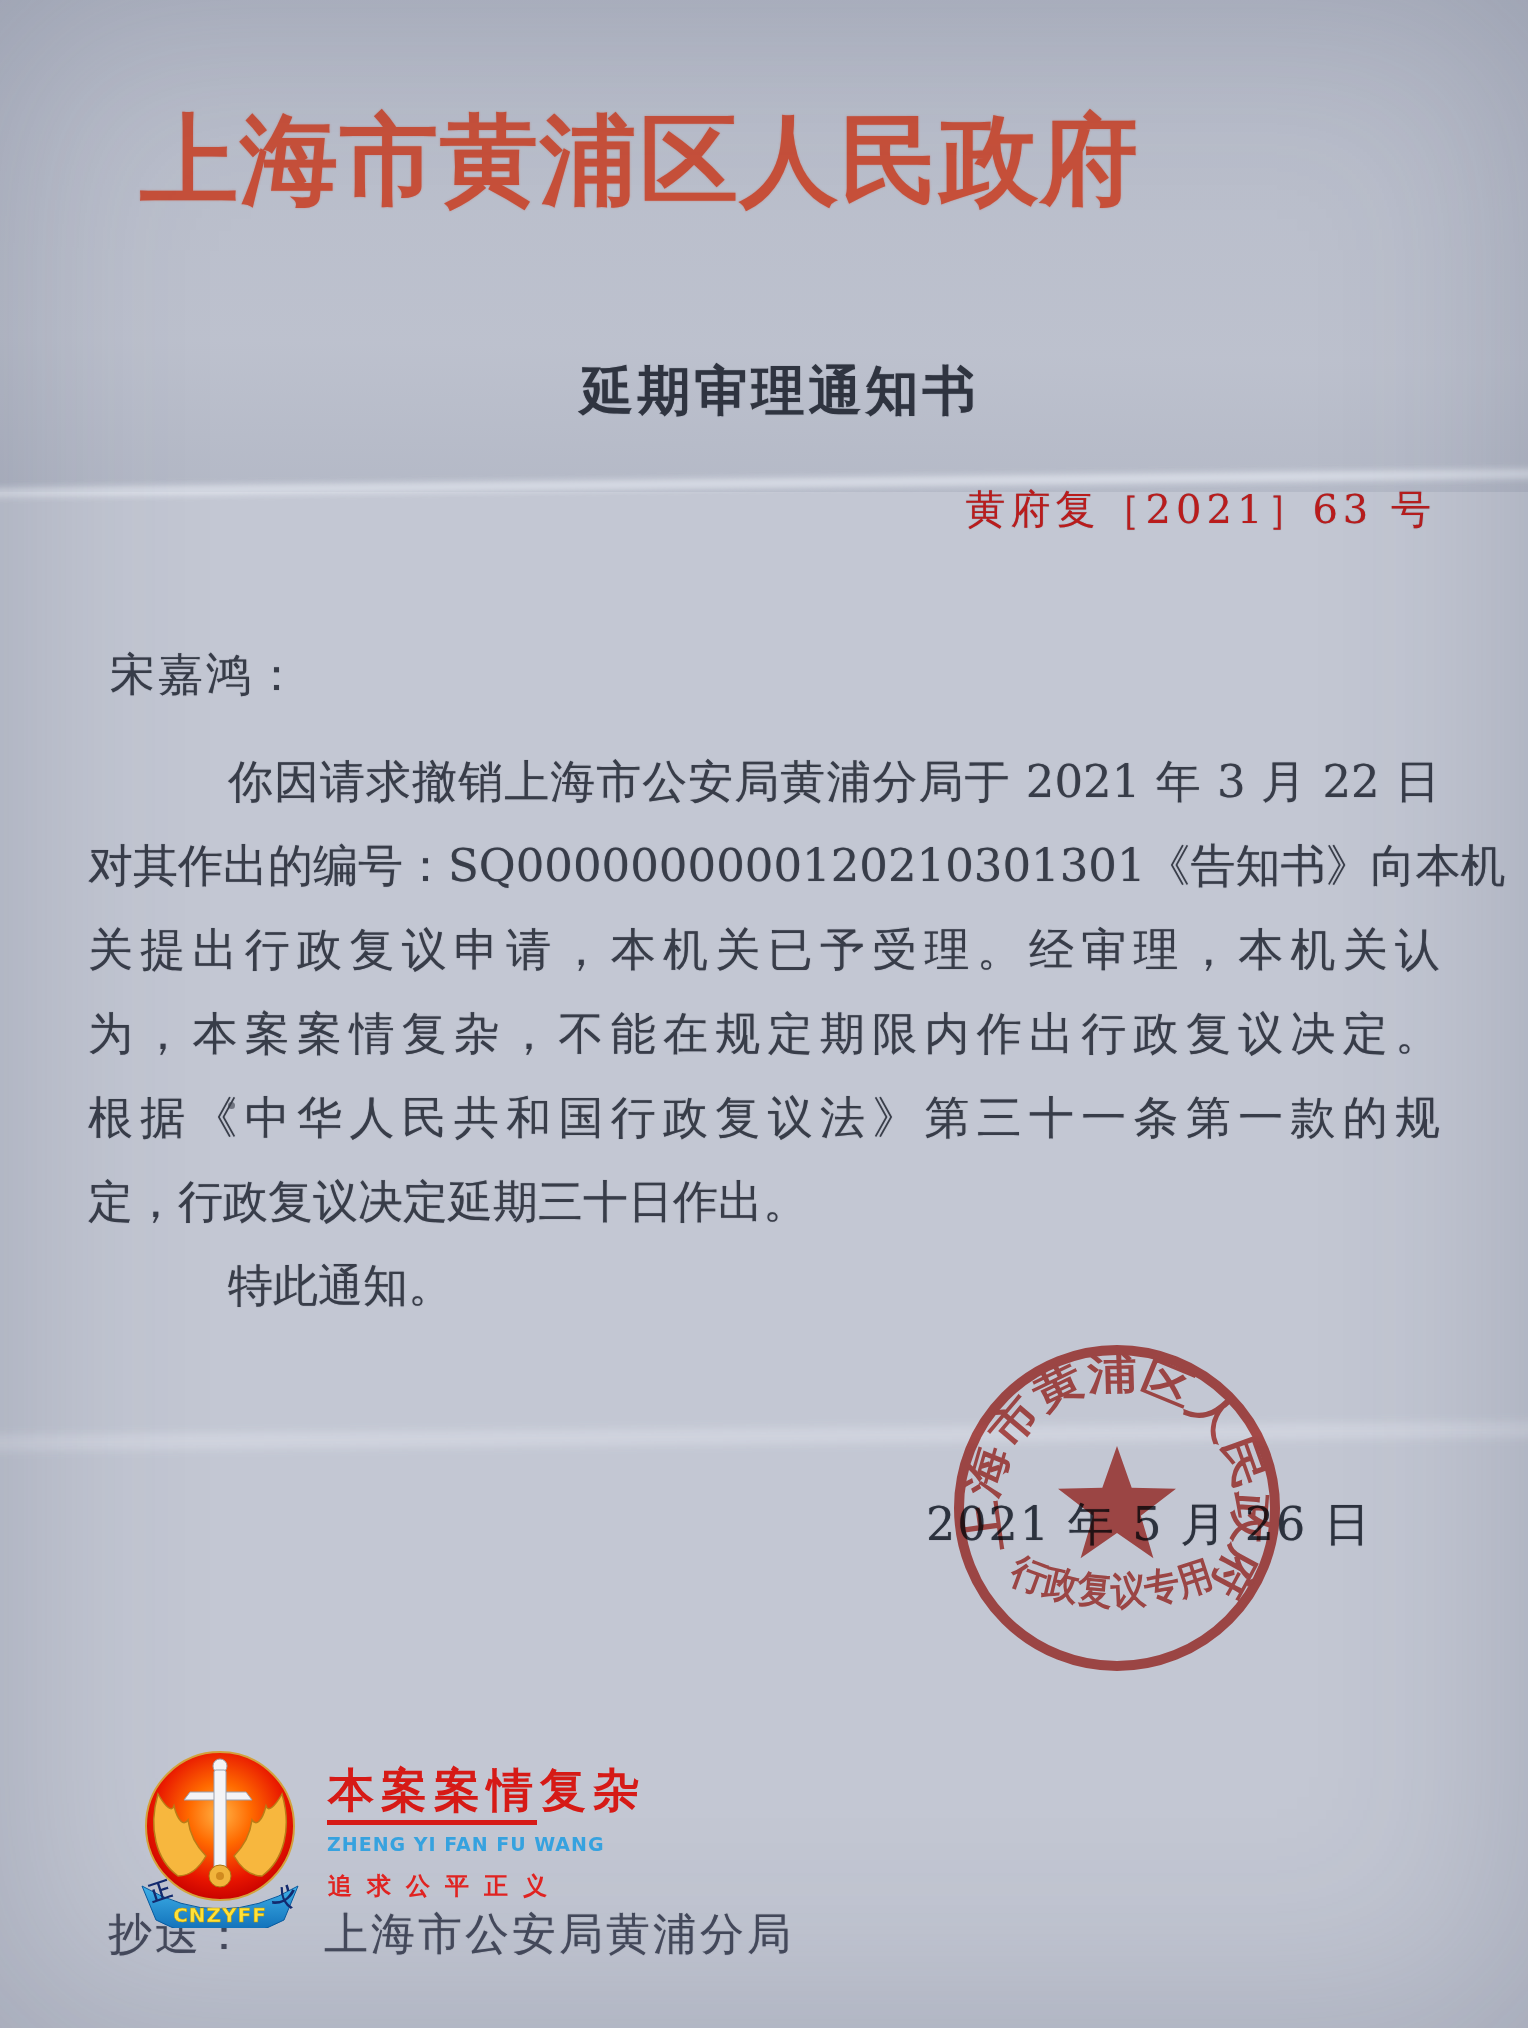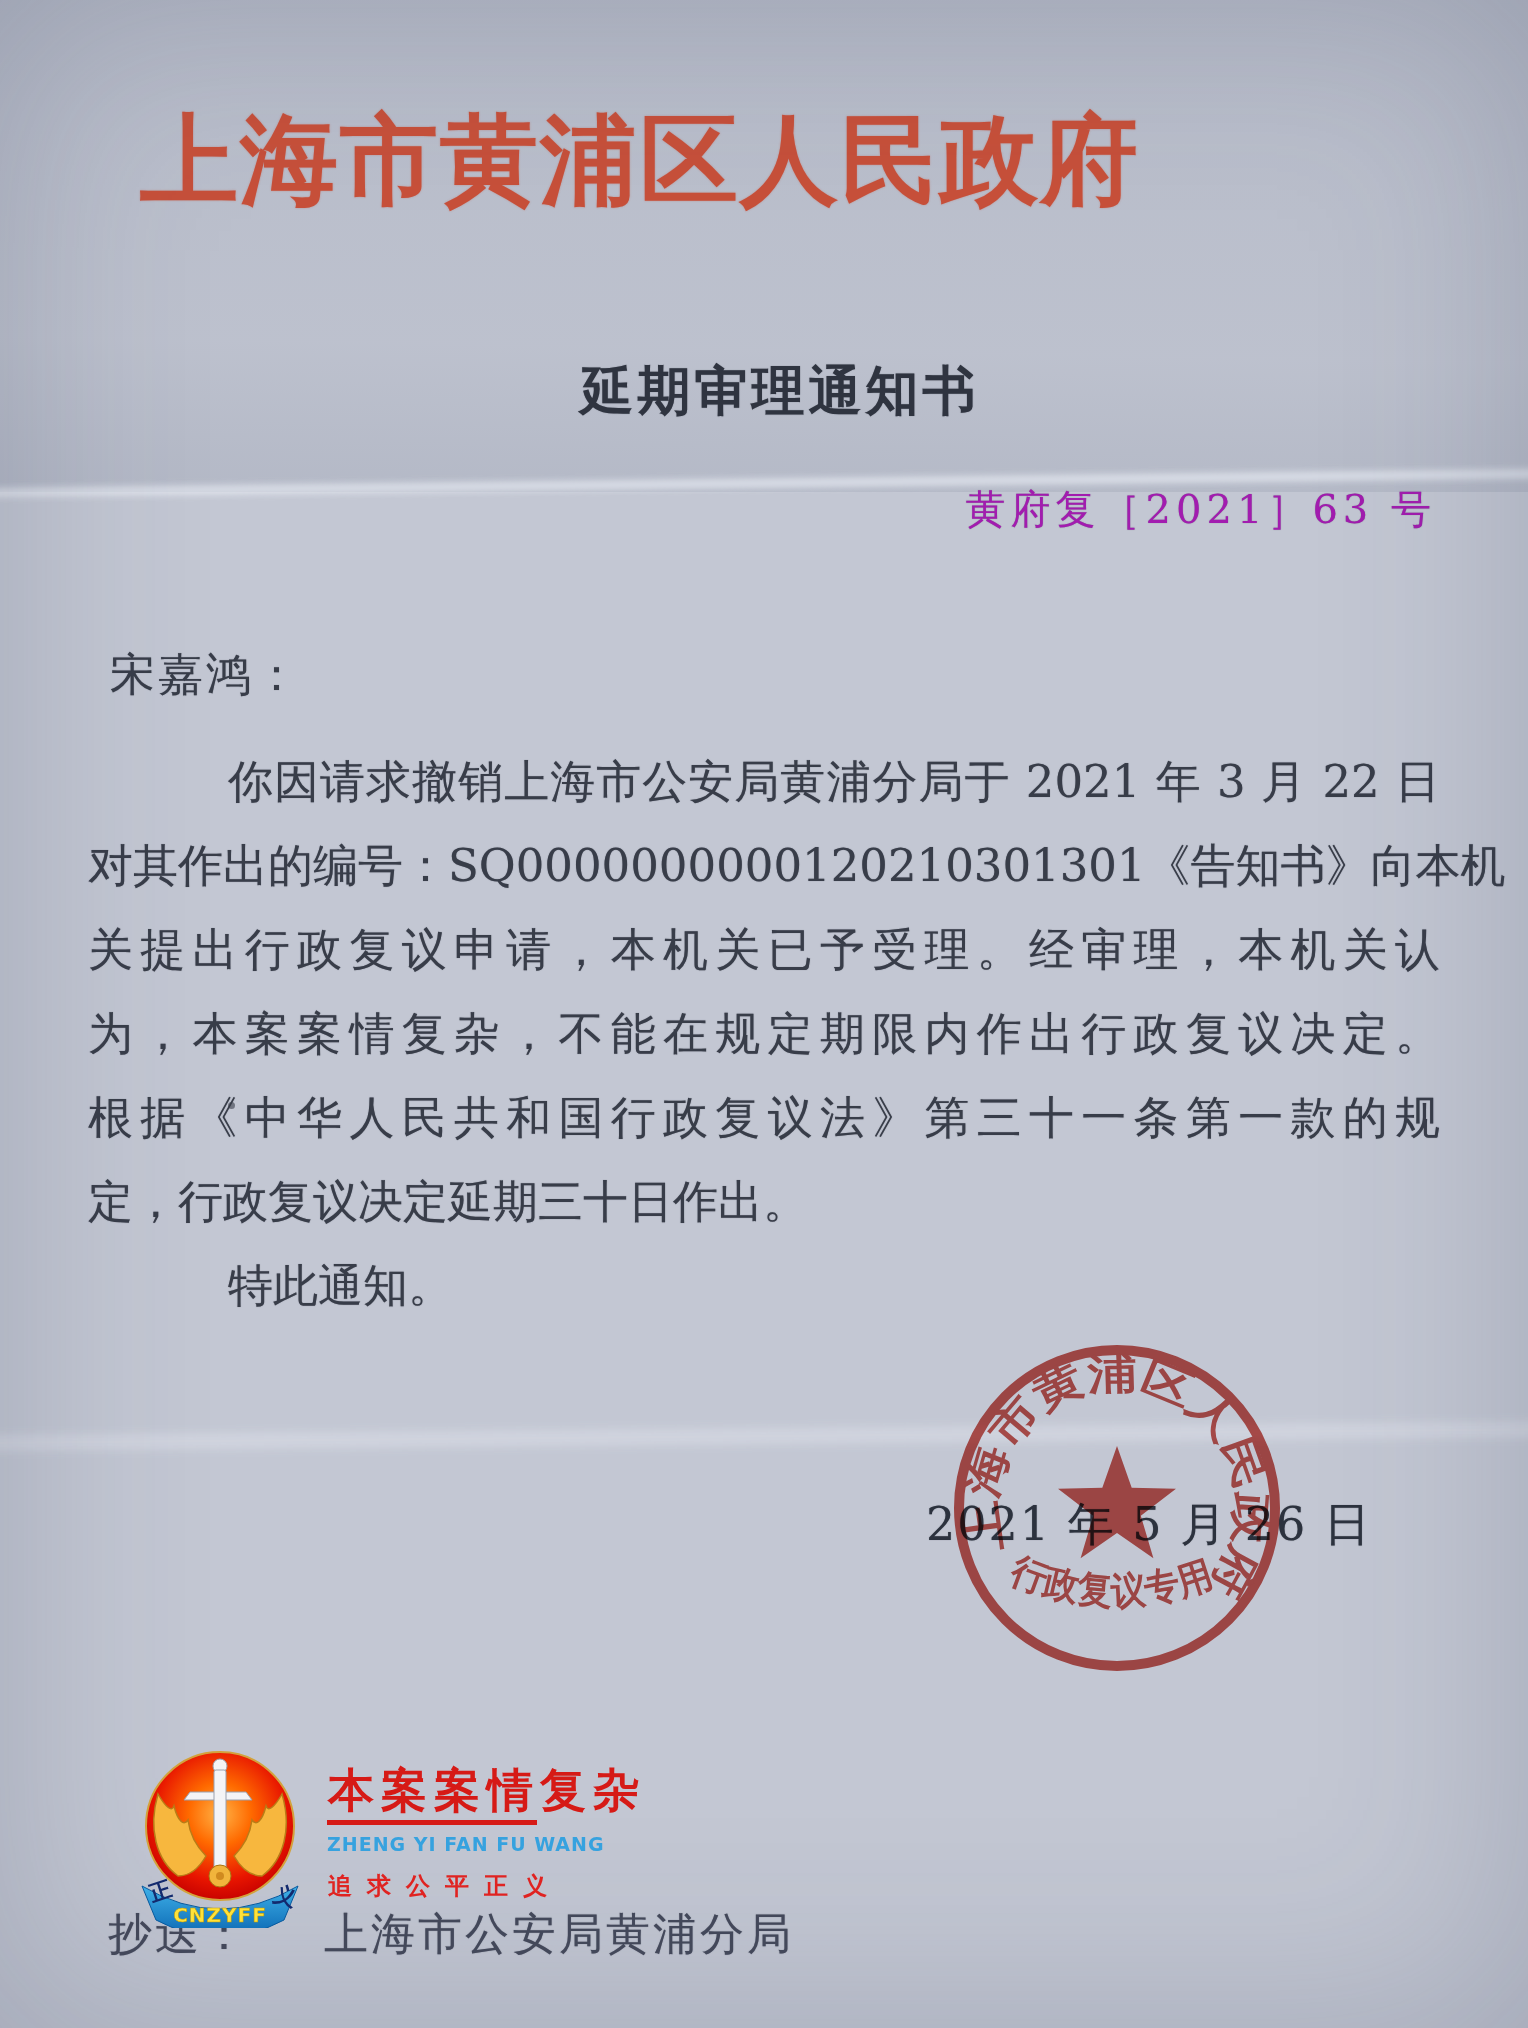--- a/index.html
+++ b/index.html
@@ -25,21 +25,21 @@
   .issuer-title{
     position:absolute;left:140px;top:96px;width:965px;
     text-align:center;font-size:98px;font-weight:bold;color:#c7503a;
     letter-spacing:2px;white-space:nowrap;text-shadow:0 0 2px rgba(199,80,58,.45);}
   .notice-title{
     position:absolute;left:500px;top:356px;width:560px;
     text-align:center;font-size:53px;font-weight:bold;color:#2f3440;
     letter-spacing:4px;white-space:nowrap;text-shadow:0 0 1px rgba(47,52,64,.5);}
   .doc-number{
     position:absolute;right:92px;top:482px;
-    font-size:40px;color:#a21caf;letter-spacing:5px;white-space:nowrap;
+    font-size:40px;color:#b91c1c;letter-spacing:5px;white-space:nowrap;
     text-shadow:0 0 1px rgba(60,65,80,.5);}
   .salutation{
     position:absolute;left:110px;top:645px;
     font-size:45px;color:#383d49;letter-spacing:3px;
     text-shadow:0 0 1px rgba(56,61,73,.55);}
   .body-block{
     position:absolute;left:88px;top:740px;width:1352px;
     font-size:45px;color:#383d49;text-shadow:0 0 1px rgba(56,61,73,.55);}
   .body-block .line{height:84px;line-height:84px;white-space:nowrap;overflow:visible;}
   .line.just{text-align:justify;text-align-last:justify;}

